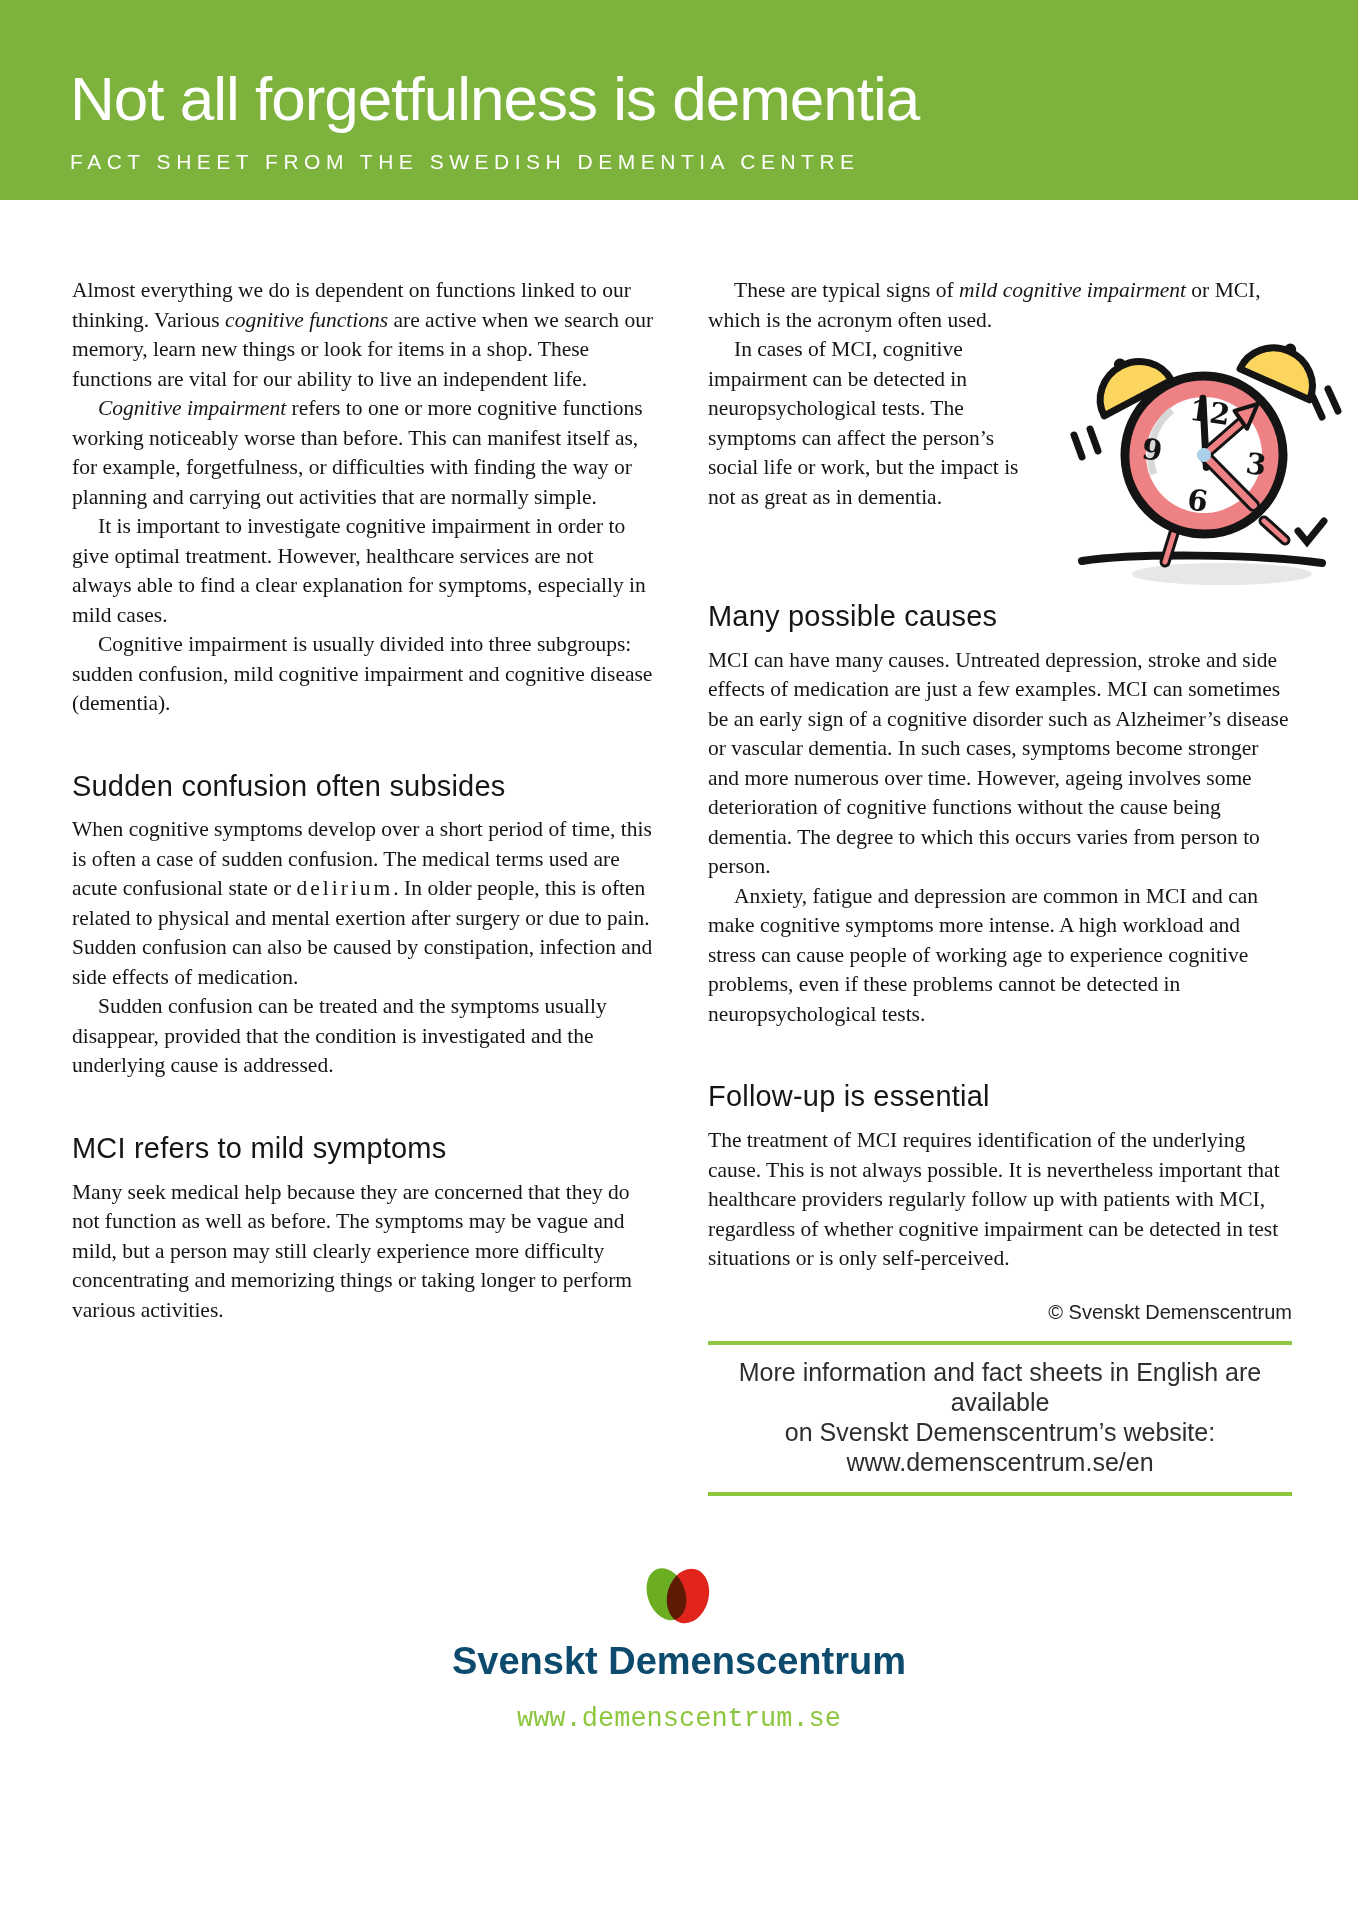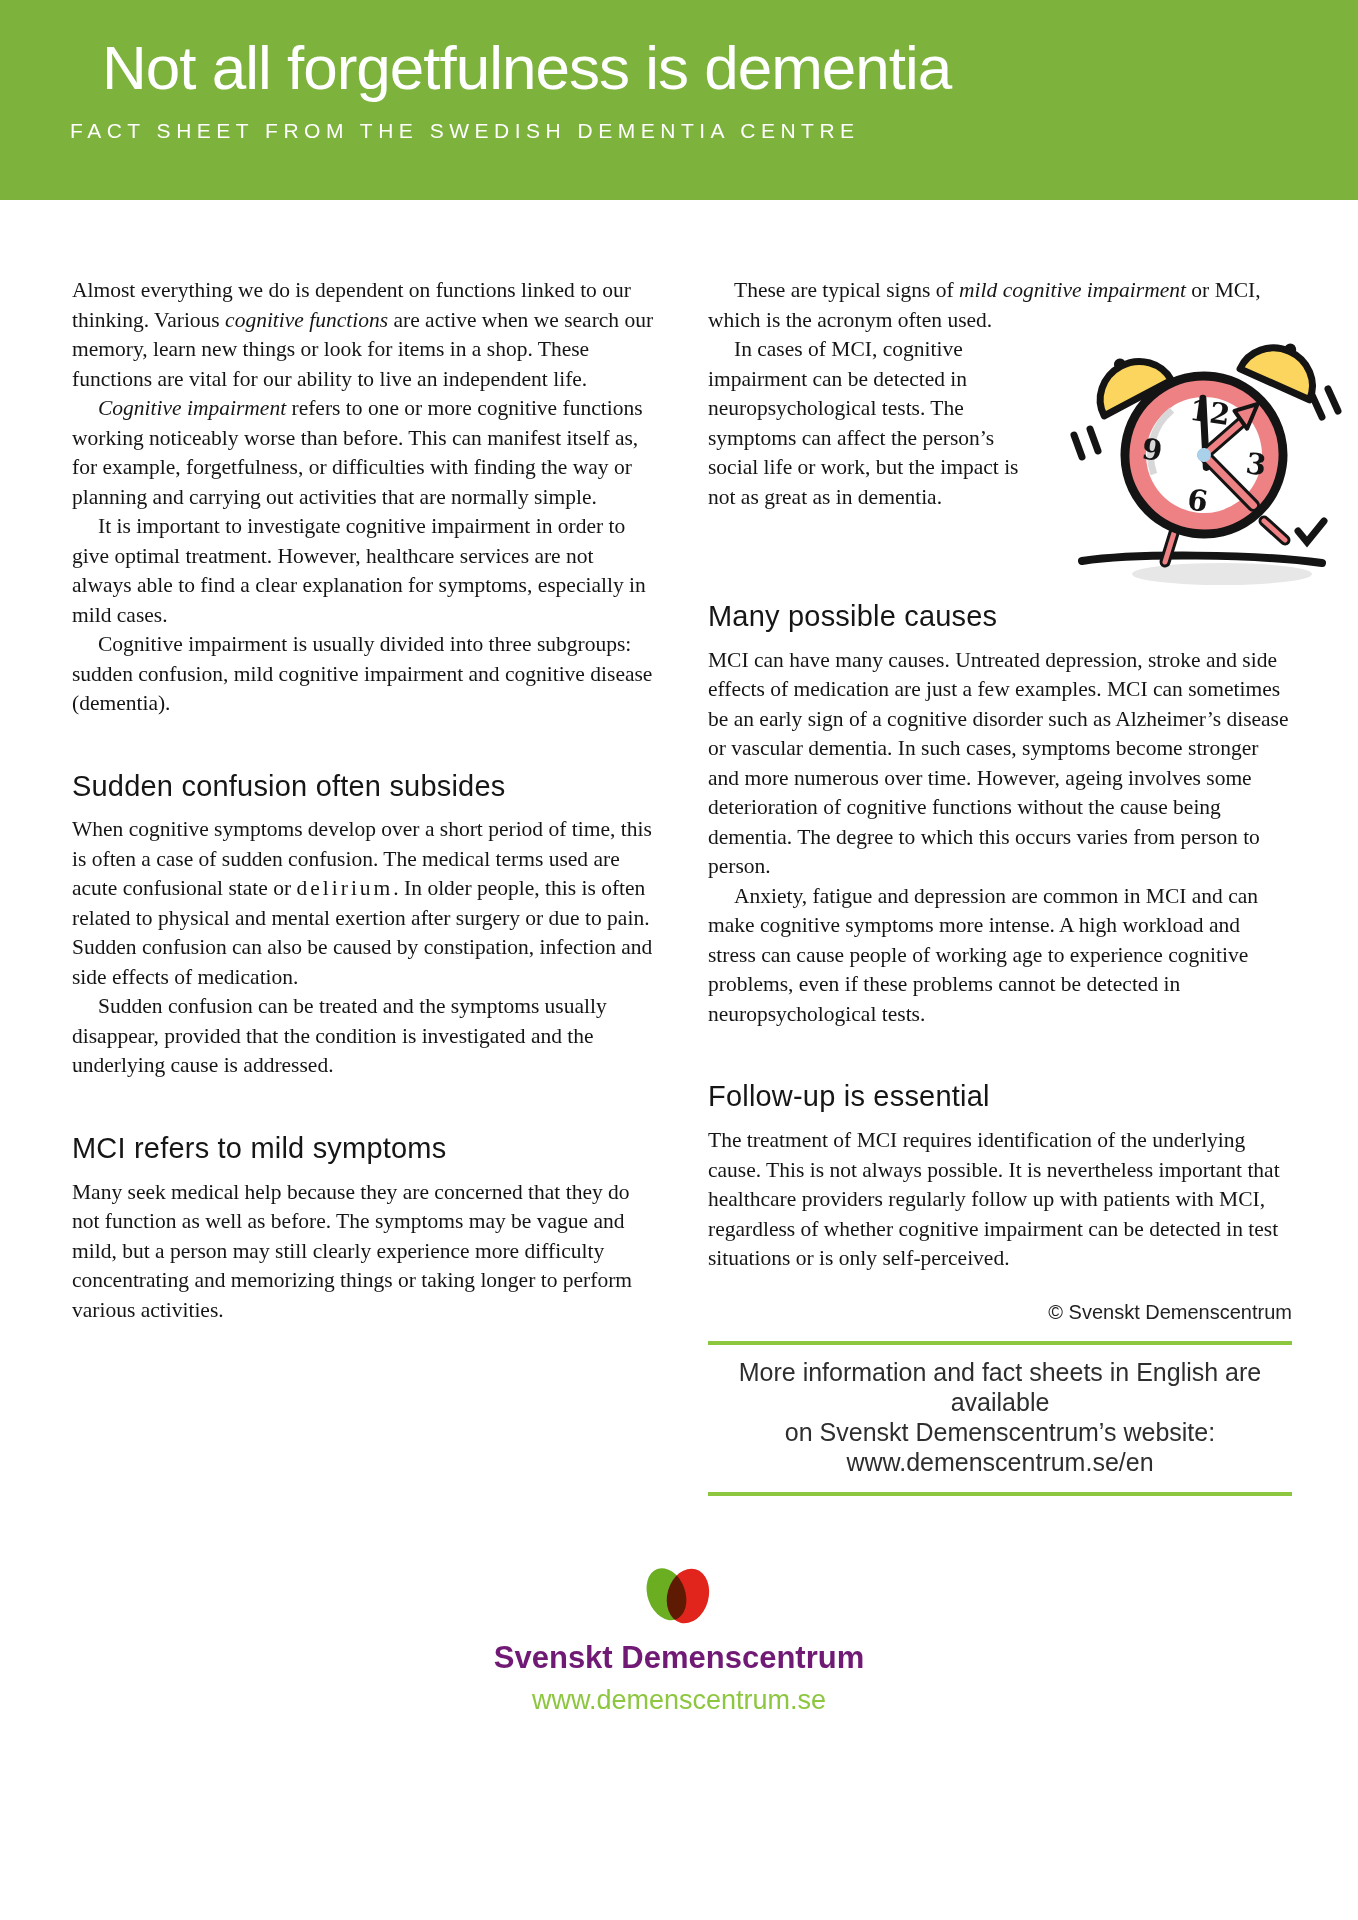--- a/index.html
+++ b/index.html
@@ -12,21 +12,21 @@
     color:#151515;
   }
   
   .banner{
     height:200px;background:#7db23d;color:#fff;
     padding-left:70px;box-sizing:border-box;
   }
   .banner .title{
     font-family:"Liberation Sans",sans-serif;
     font-weight:400;font-size:62px;letter-spacing:-1px;
-    padding-top:37px;line-height:1.0;margin-left:32px;
+    padding-top:68px;line-height:1.0;
   }
   .banner .subtitle{
     font-family:"Liberation Sans",sans-serif;
     font-weight:400;font-size:21px;letter-spacing:5.5px;
     margin-top:20px;
   }
   .tagline{
     text-align:right;margin:16px 66px 0 0;
     font-family:"Liberation Sans",sans-serif;
     font-size:17.5px;color:#7cb83f;
@@ -69,29 +69,29 @@
     padding:12px 4px 15px;
     text-align:center;
     font-family:"Liberation Sans",sans-serif;
     font-size:25px;line-height:30px;color:#2e2e2e;
   }
   
   .footer{text-align:center;margin-top:62px;}
   .footer .logo svg{width:86px;height:76px;}
   .footer .brand{
     font-family:"Liberation Sans",sans-serif;font-weight:700;
-    font-size:31px;color:#701a75;margin-top:2px;
+    font-size:38px;color:#0c4a6e;margin-top:2px;
   }
   .footer .address{
     font-family:"Liberation Sans",sans-serif;
     font-size:20px;color:#3a3a3a;margin-top:13px;
   }
   .footer .website{
-    font-family:Liberation Sans, sans-serif;
-    font-size:27px;color:#8dc63f;margin-top:9px;
+    font-family:Liberation Mono, monospace;
+    font-size:27px;color:#8dc63f;margin-top:21px;
   }
 </style>
 </head>
 <body>
 
 <div class="page">
 
   <div class="banner">
     <div class="title">Not all forgetfulness is dementia</div>
     <div class="subtitle">FACT SHEET FROM THE SWEDISH DEMENTIA CENTRE</div>

